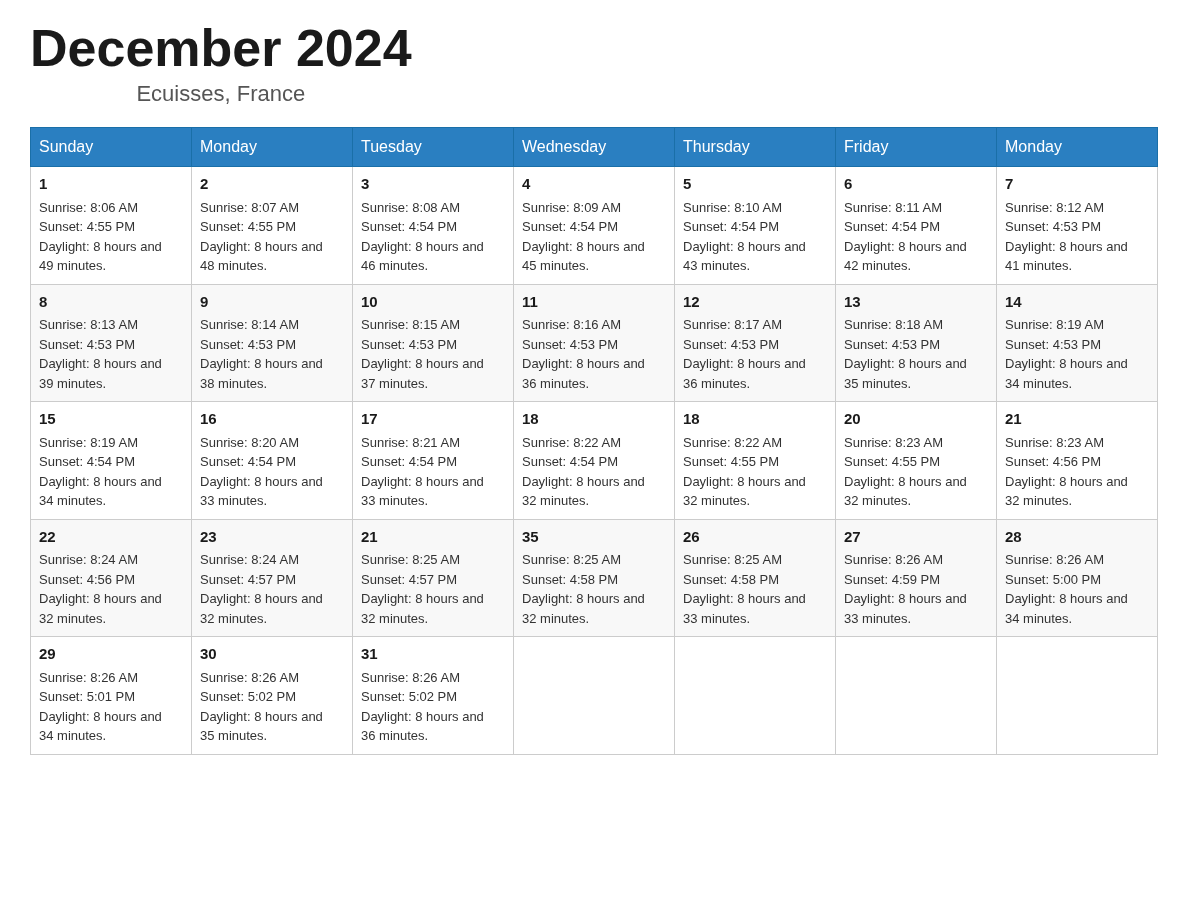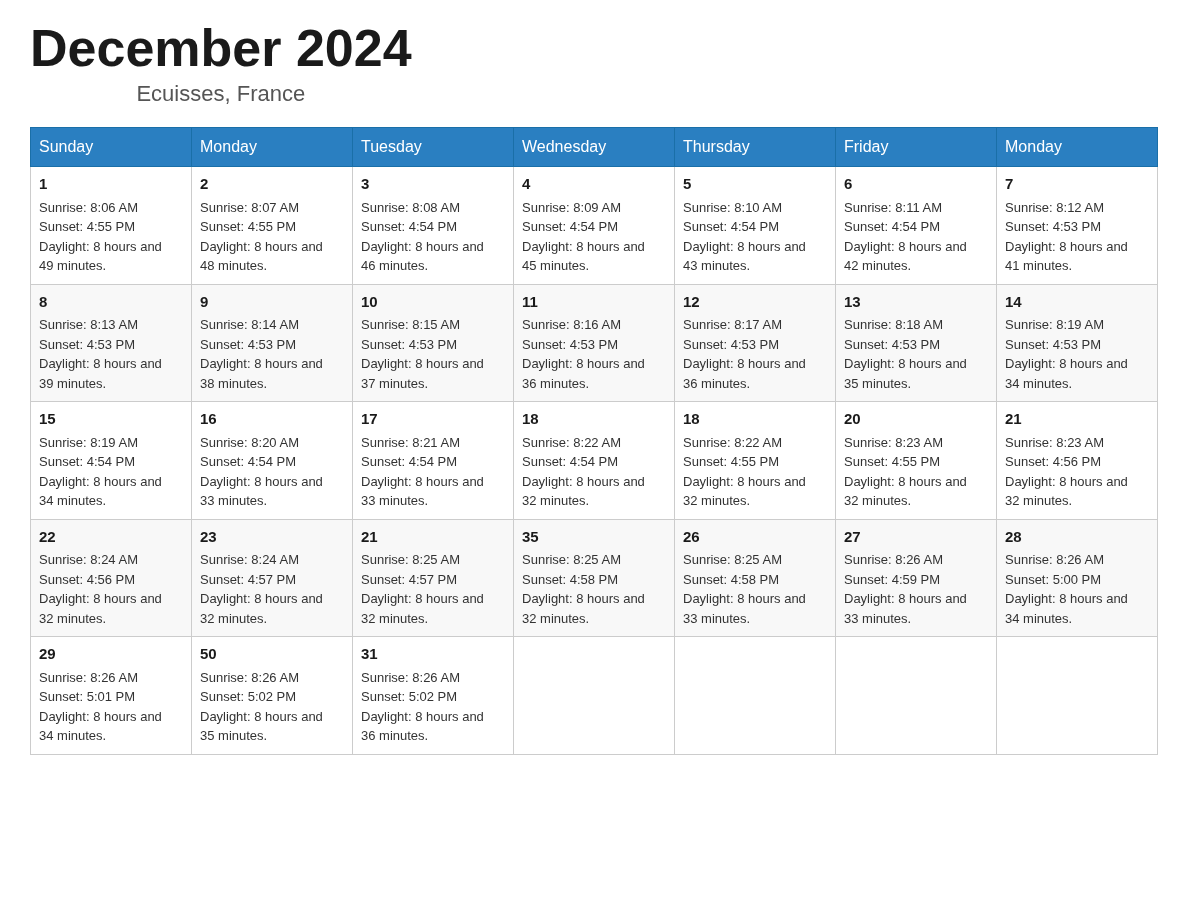--- a/index.html
+++ b/index.html
@@ -364,21 +364,21 @@
       <tr>
         <td>
         <span class="day-number">29</span>
         <div class="day-info">
           Sunrise: 8:26 AM<br>
           Sunset: 5:01 PM<br>
           Daylight: 8 hours and<br>34 minutes.
         </div>
       </td>
         <td>
-        <span class="day-number">50</span>
+        <span class="day-number">30</span>
         <div class="day-info">
           Sunrise: 8:26 AM<br>
           Sunset: 5:02 PM<br>
           Daylight: 8 hours and<br>35 minutes.
         </div>
       </td>
         <td>
         <span class="day-number">31</span>
         <div class="day-info">
           Sunrise: 8:26 AM<br>

